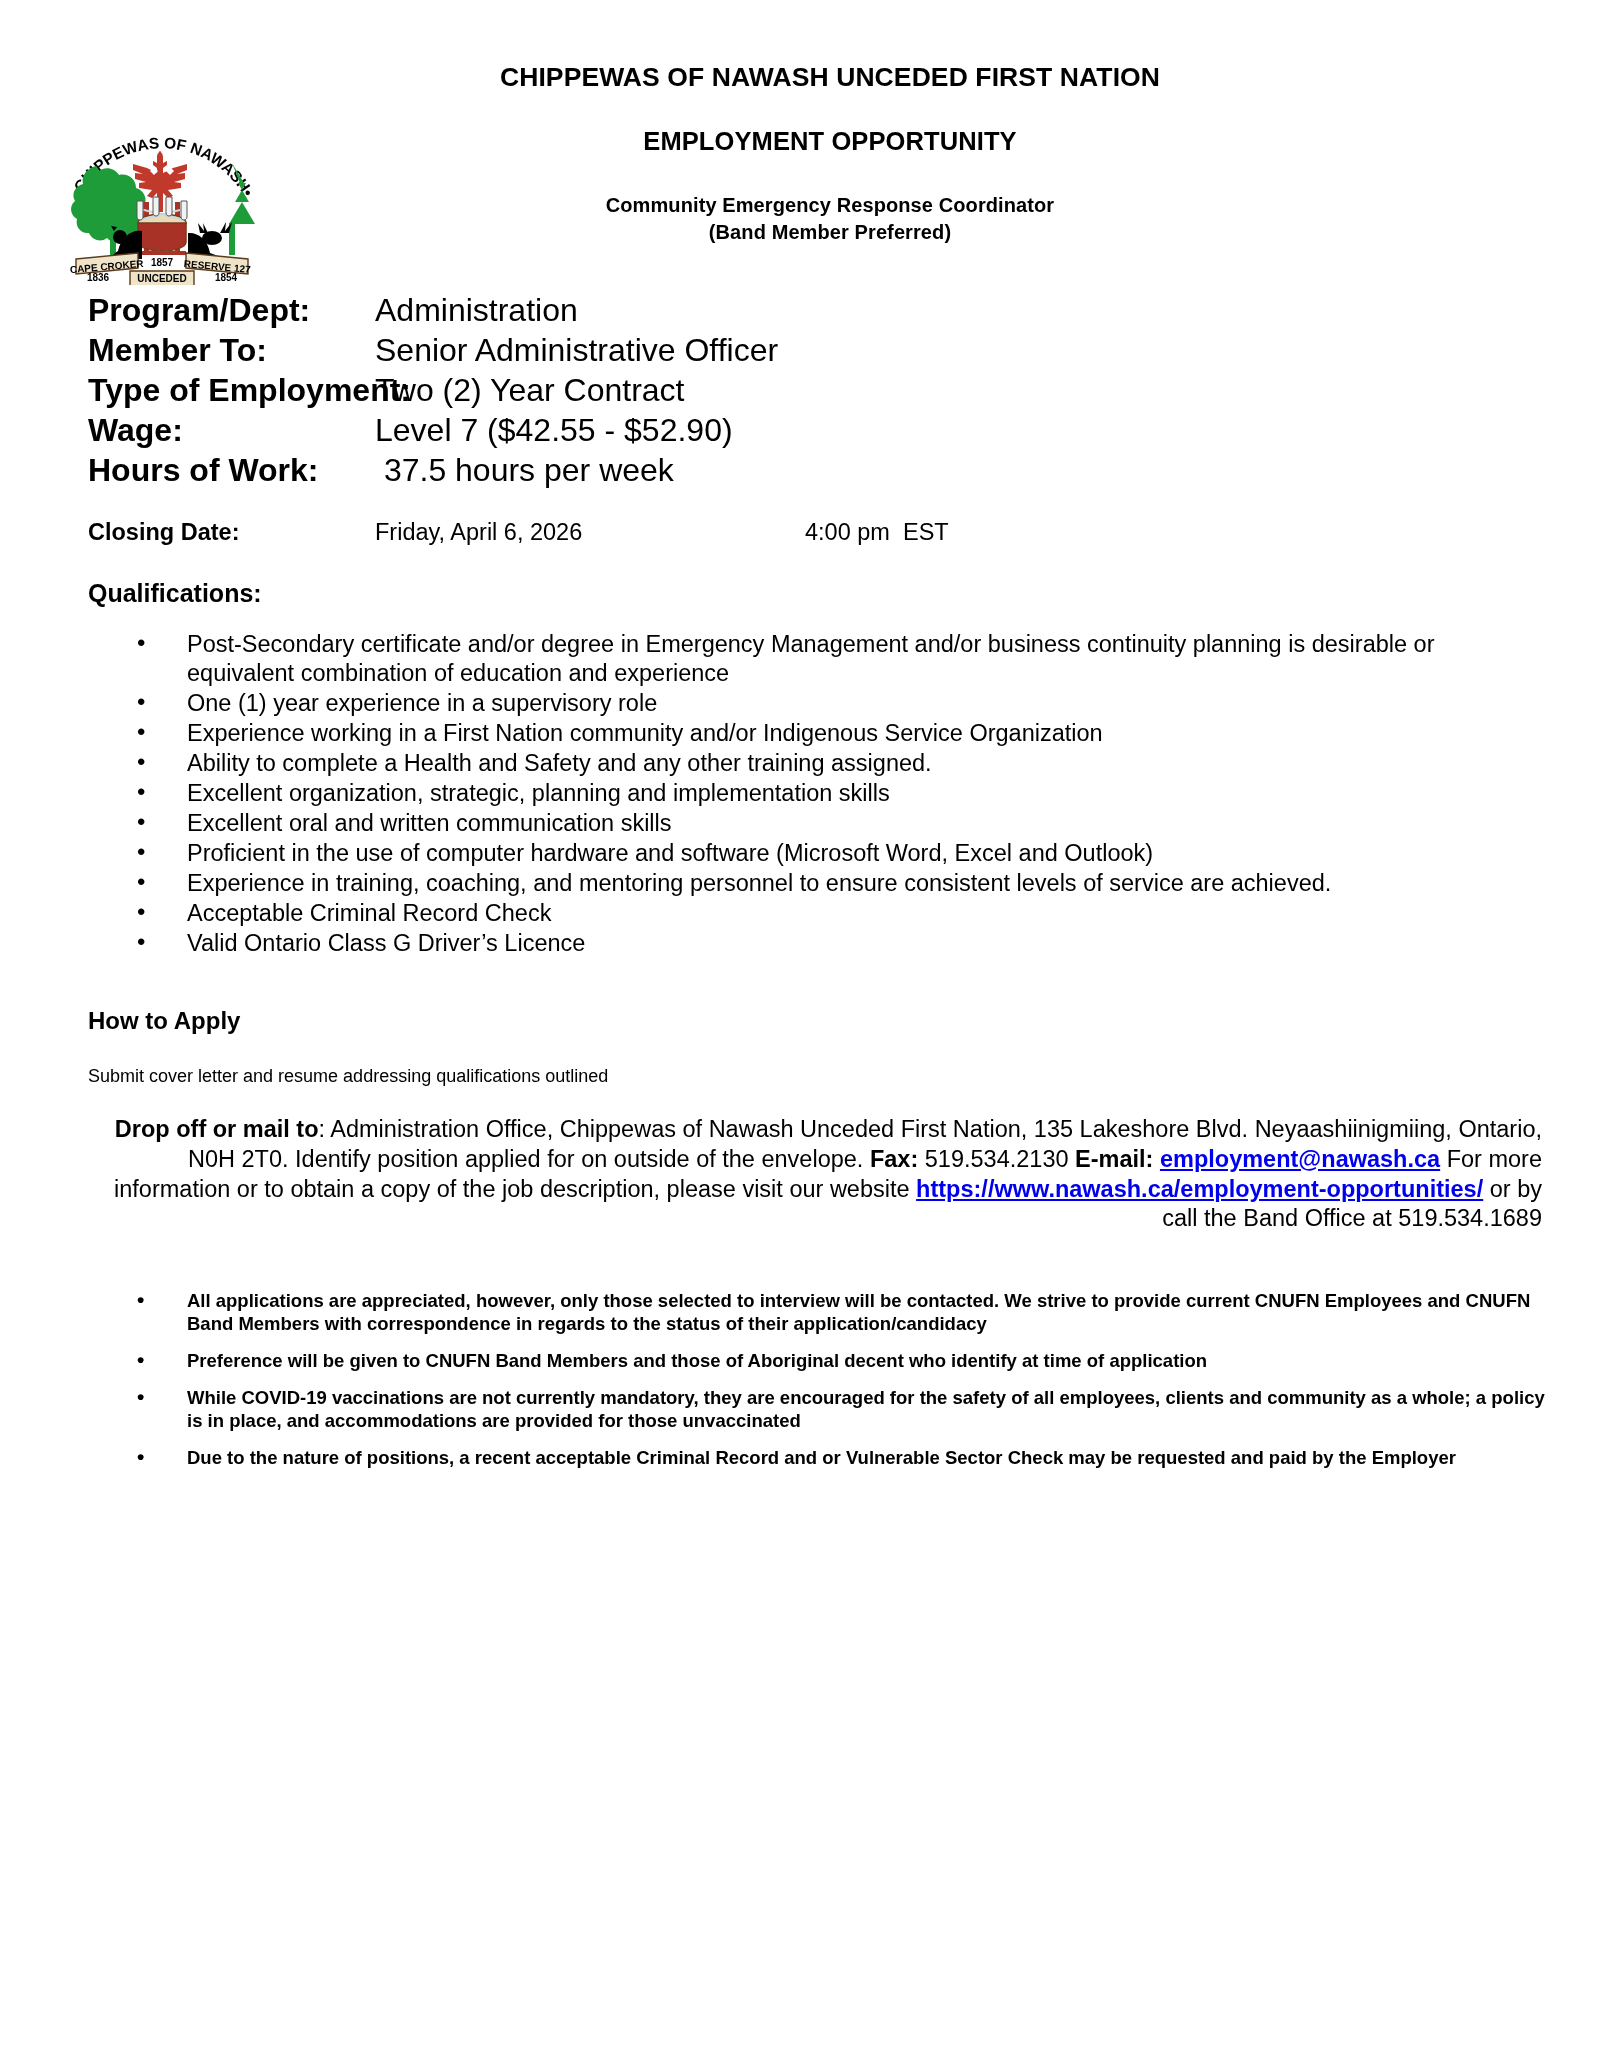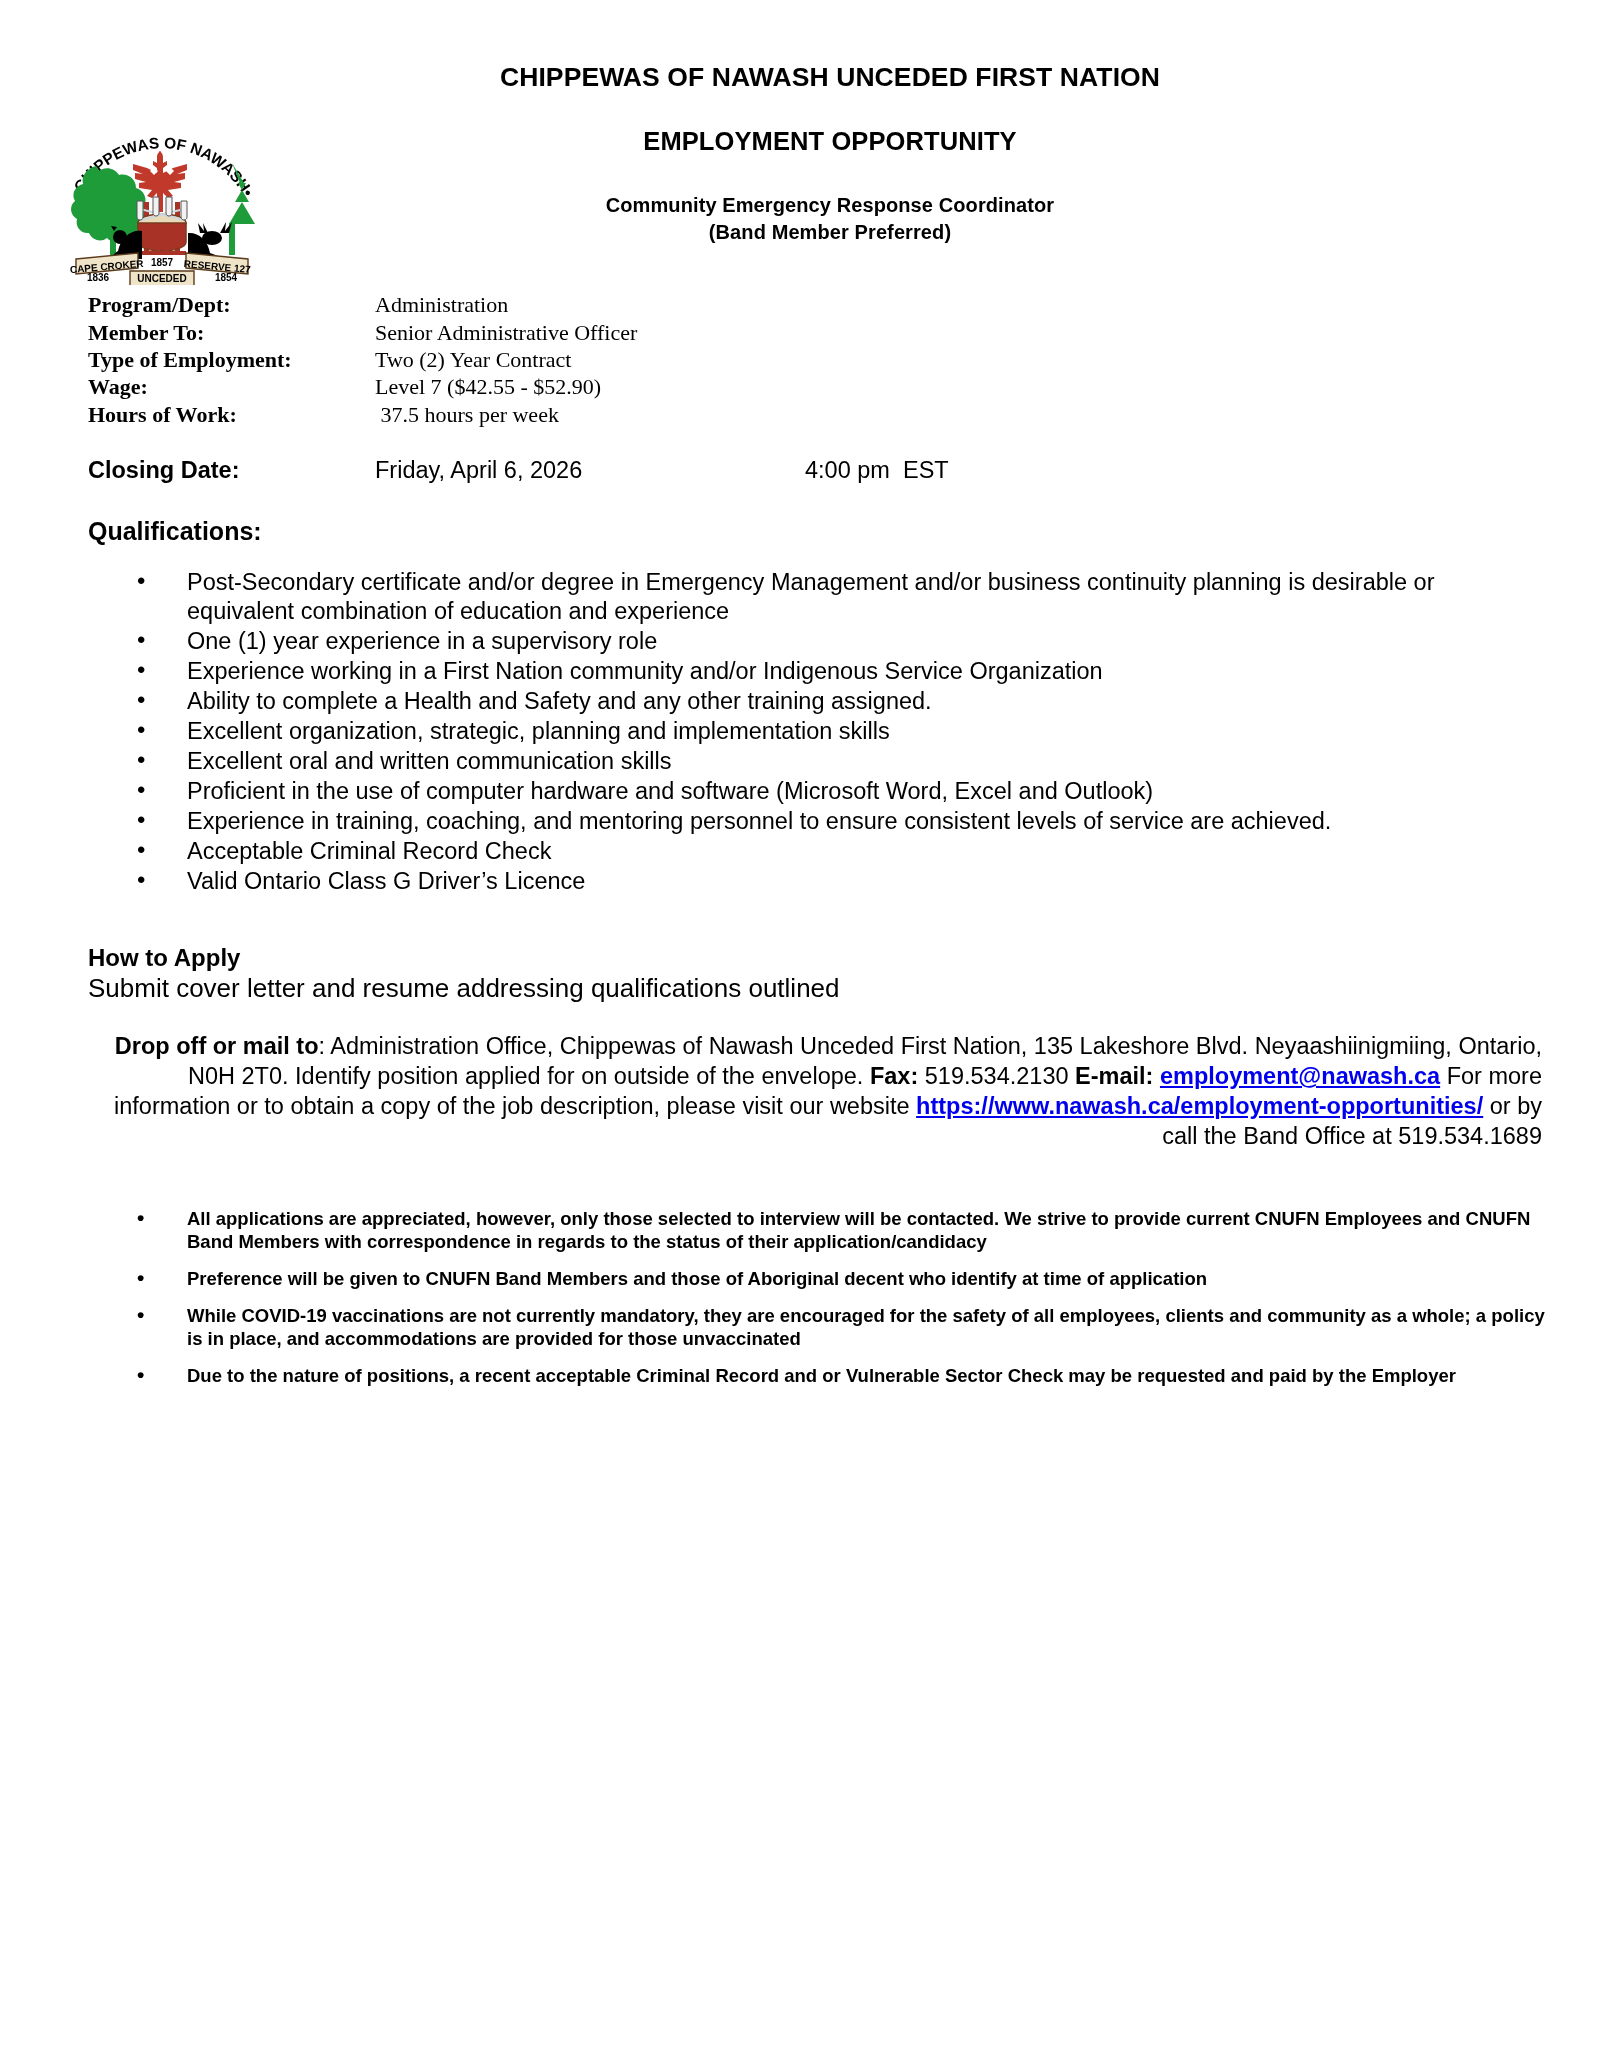--- a/index.html
+++ b/index.html
@@ -56,23 +56,22 @@
     top: 105px;
     width: 228px;
     height: 180px;
   }
   .logo-wrap svg { display: block; }
 
   
   .info {
     margin-top: 46px;
     padding-left: 88px;
-    font-size: 22px;
+    font-size: 32px;
     line-height: 1.245;
-    font-family: Liberation Serif, serif;
   }
   .info-row {
     display: flex;
     align-items: baseline;
   }
   .info-label {
     font-weight: bold;
     width: 287px;
     flex: 0 0 287px;
     white-space: pre;
@@ -126,21 +125,22 @@
     left: 137px;
     top: -2px;
     font-size: 24px;
     line-height: 1.235;
   }
 
   
   .apply-line {
     padding-left: 88px;
     padding-right: 70px;
-    font-size: 26px;
+    font-size: 18px;
+    margin-top: 30px;
     line-height: 1.24;
   }
   .apply-para {
     padding-left: 88px;
     padding-right: 58px;
     font-size: 23.5px;
     margin-top: 28px;
     line-height: 1.27;
     text-align: right;
   }

